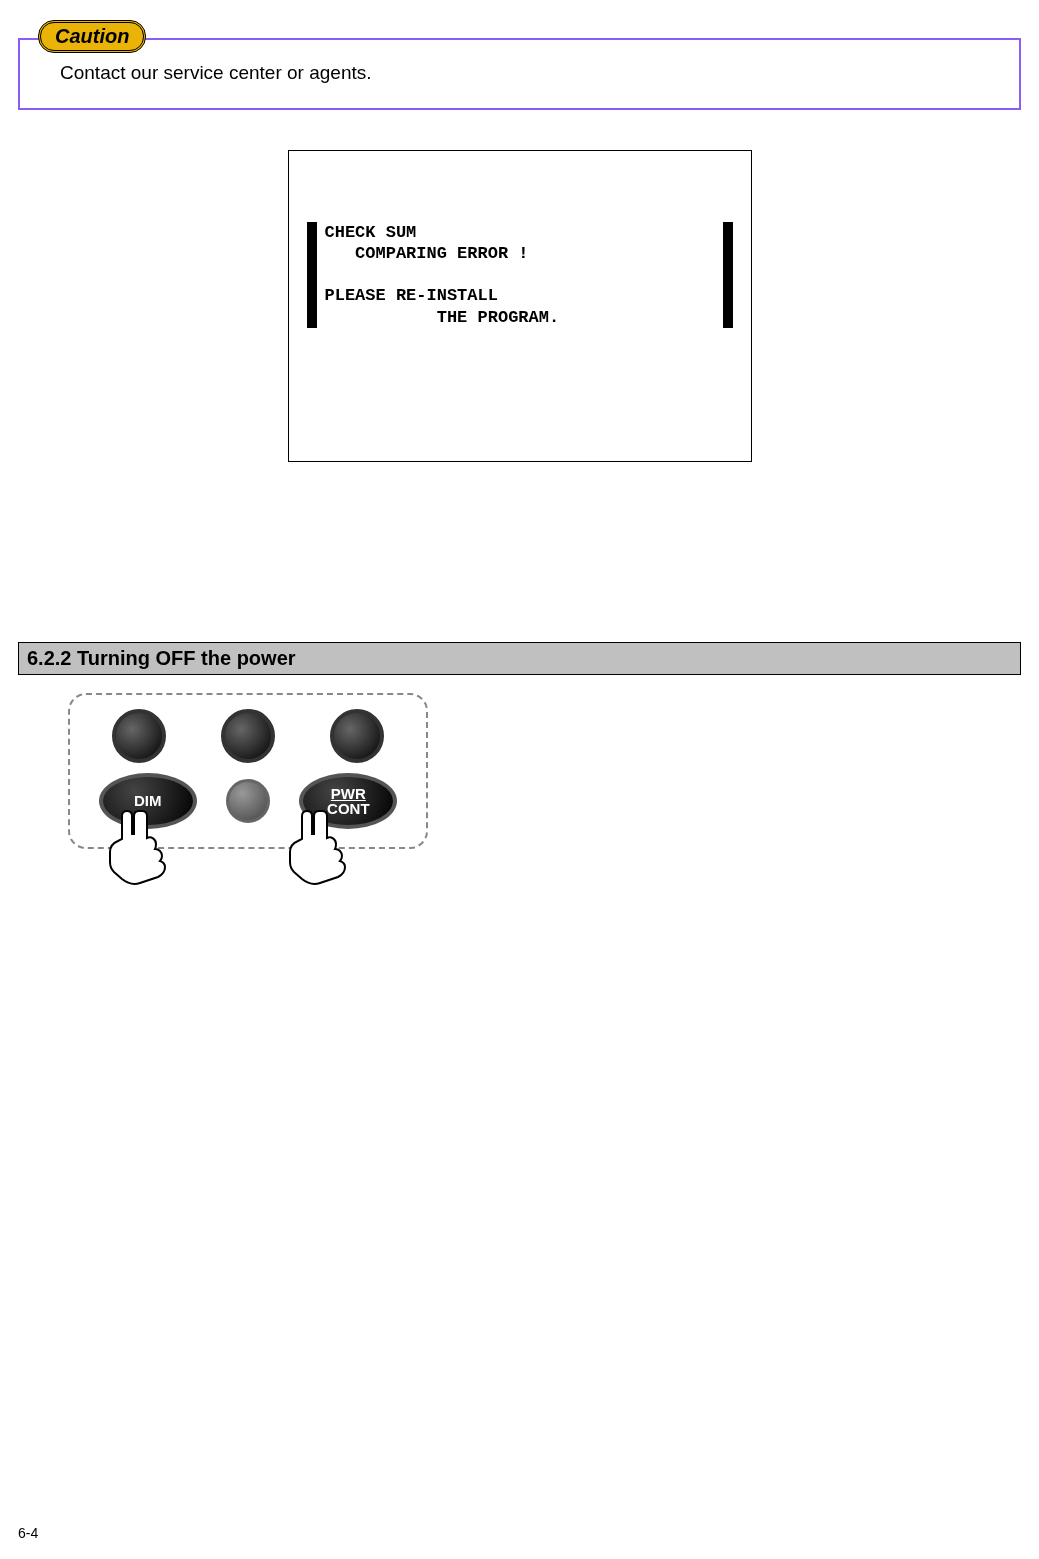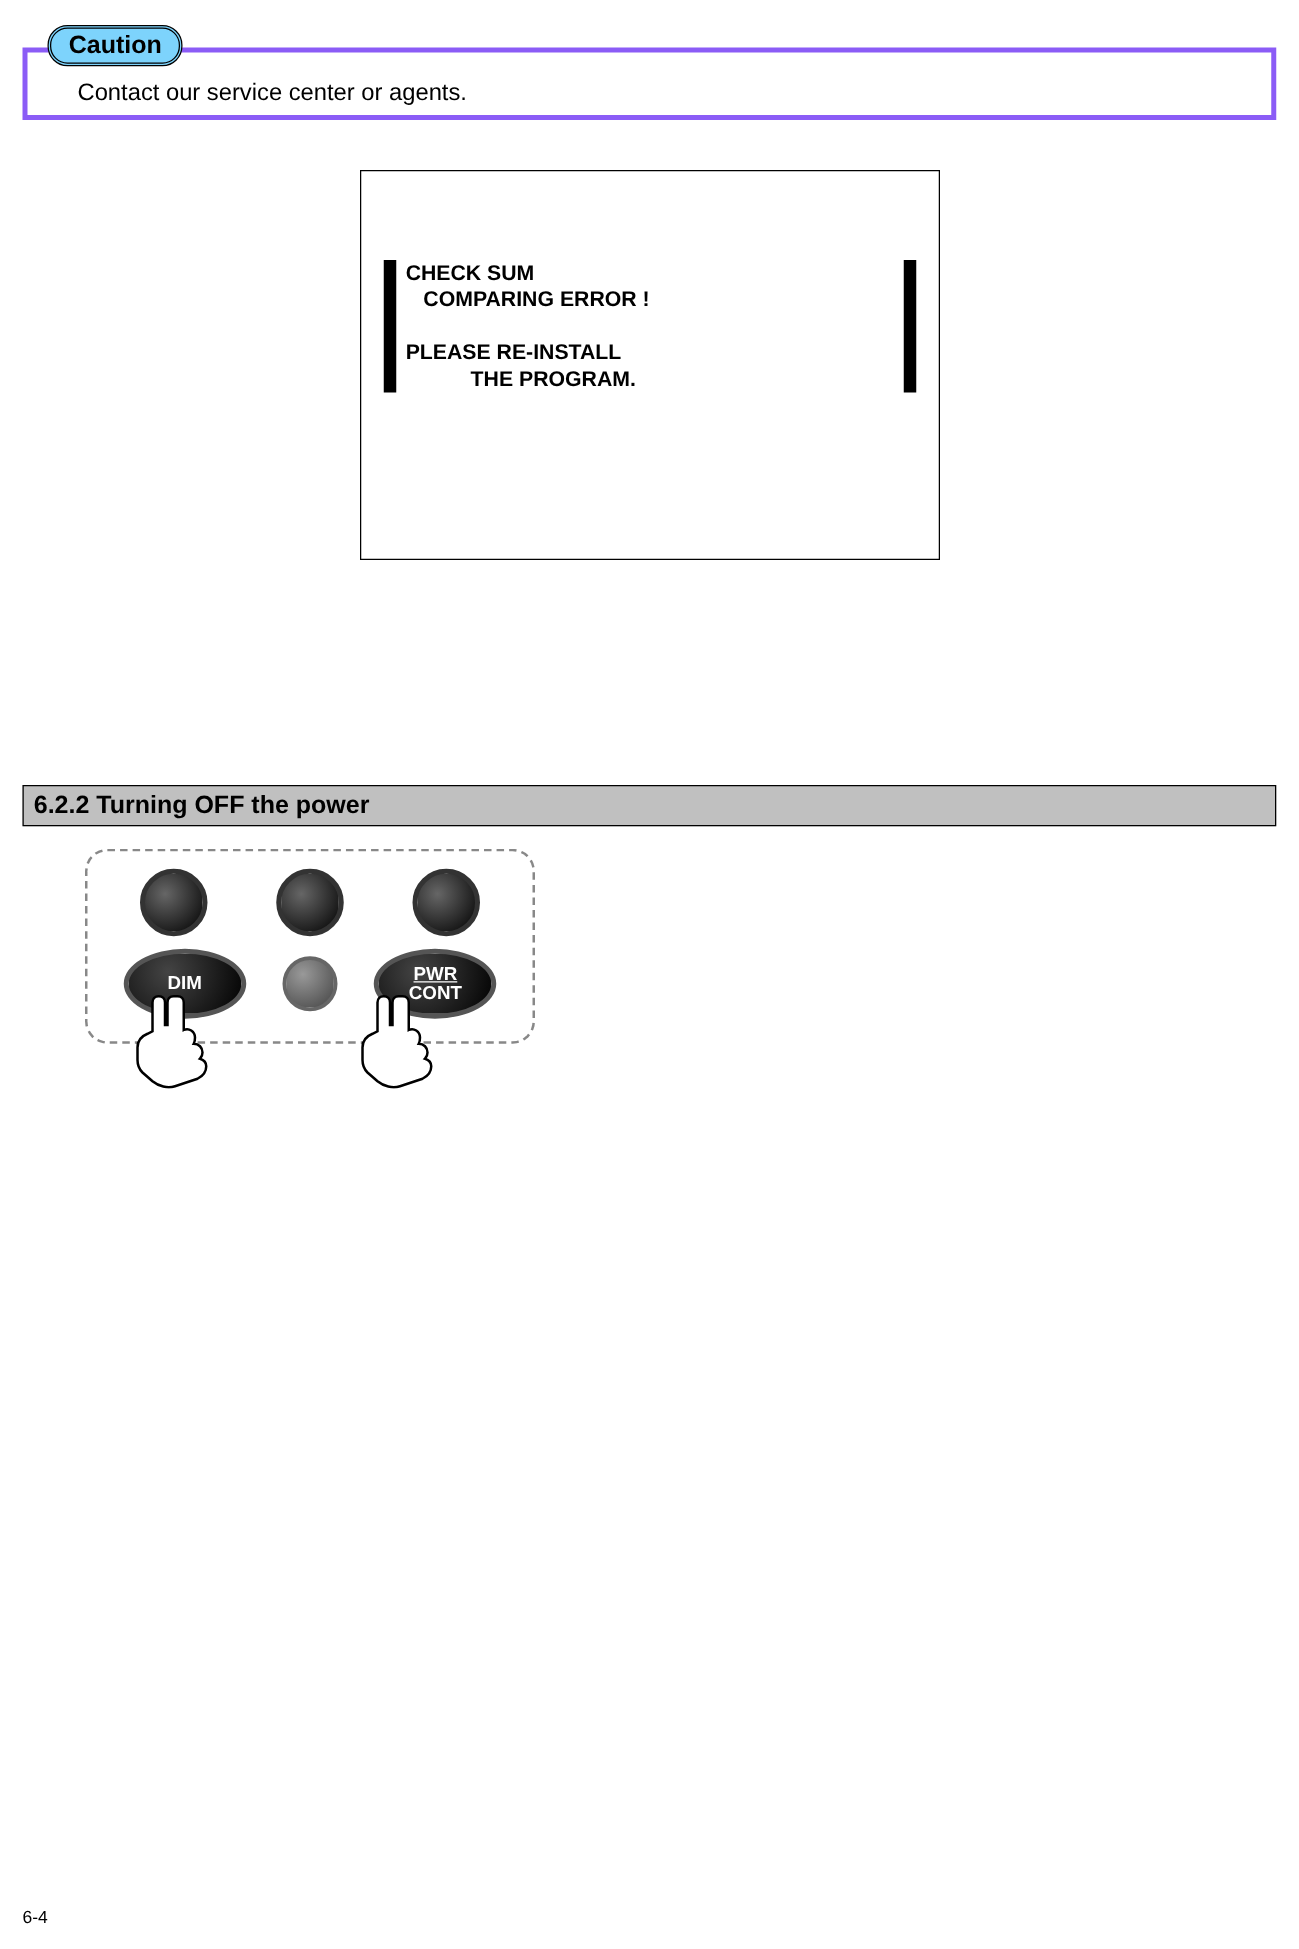--- a/index.html
+++ b/index.html
@@ -41,46 +41,47 @@
     
     .caution-wrap {
       position: relative;
       margin-top: 28px;
       margin-bottom: 40px;
     }
     .caution-label {
       position: absolute;
       top: -18px;
       left: 20px;
-      background: #7dd3fc;
+      background: #eab308;
       border: 3px double #000;
       border-radius: 16px;
       padding: 2px 14px;
       font-weight: bold;
       font-size: 20px;
       z-index: 2;
+      font-style: italic;
     }
     .caution-box {
-      border: 4px solid #8b5cf6;
-      padding: 22px 14px 6px 40px;
+      border: 2px solid #8b5cf6;
+      padding: 22px 14px 24px 40px;
       font-size: 19px;
     }
 
     
     .screen-wrap {
       display: flex;
       justify-content: center;
       margin-top: 10px;
       margin-bottom: 180px;
     }
     .screen {
       border: 1.5px solid #000;
       width: 464px;
       padding: 28px 18px 16px 18px;
-      font-family: Liberation Sans, sans-serif;
+      font-family: Liberation Mono, monospace;
       font-size: 17px;
       font-weight: bold;
       line-height: 1.25;
       white-space: pre;
     }
     .screen-top-block {
       display: flex;
       align-items: stretch;
       gap: 6px;
       margin-bottom: 75px;

